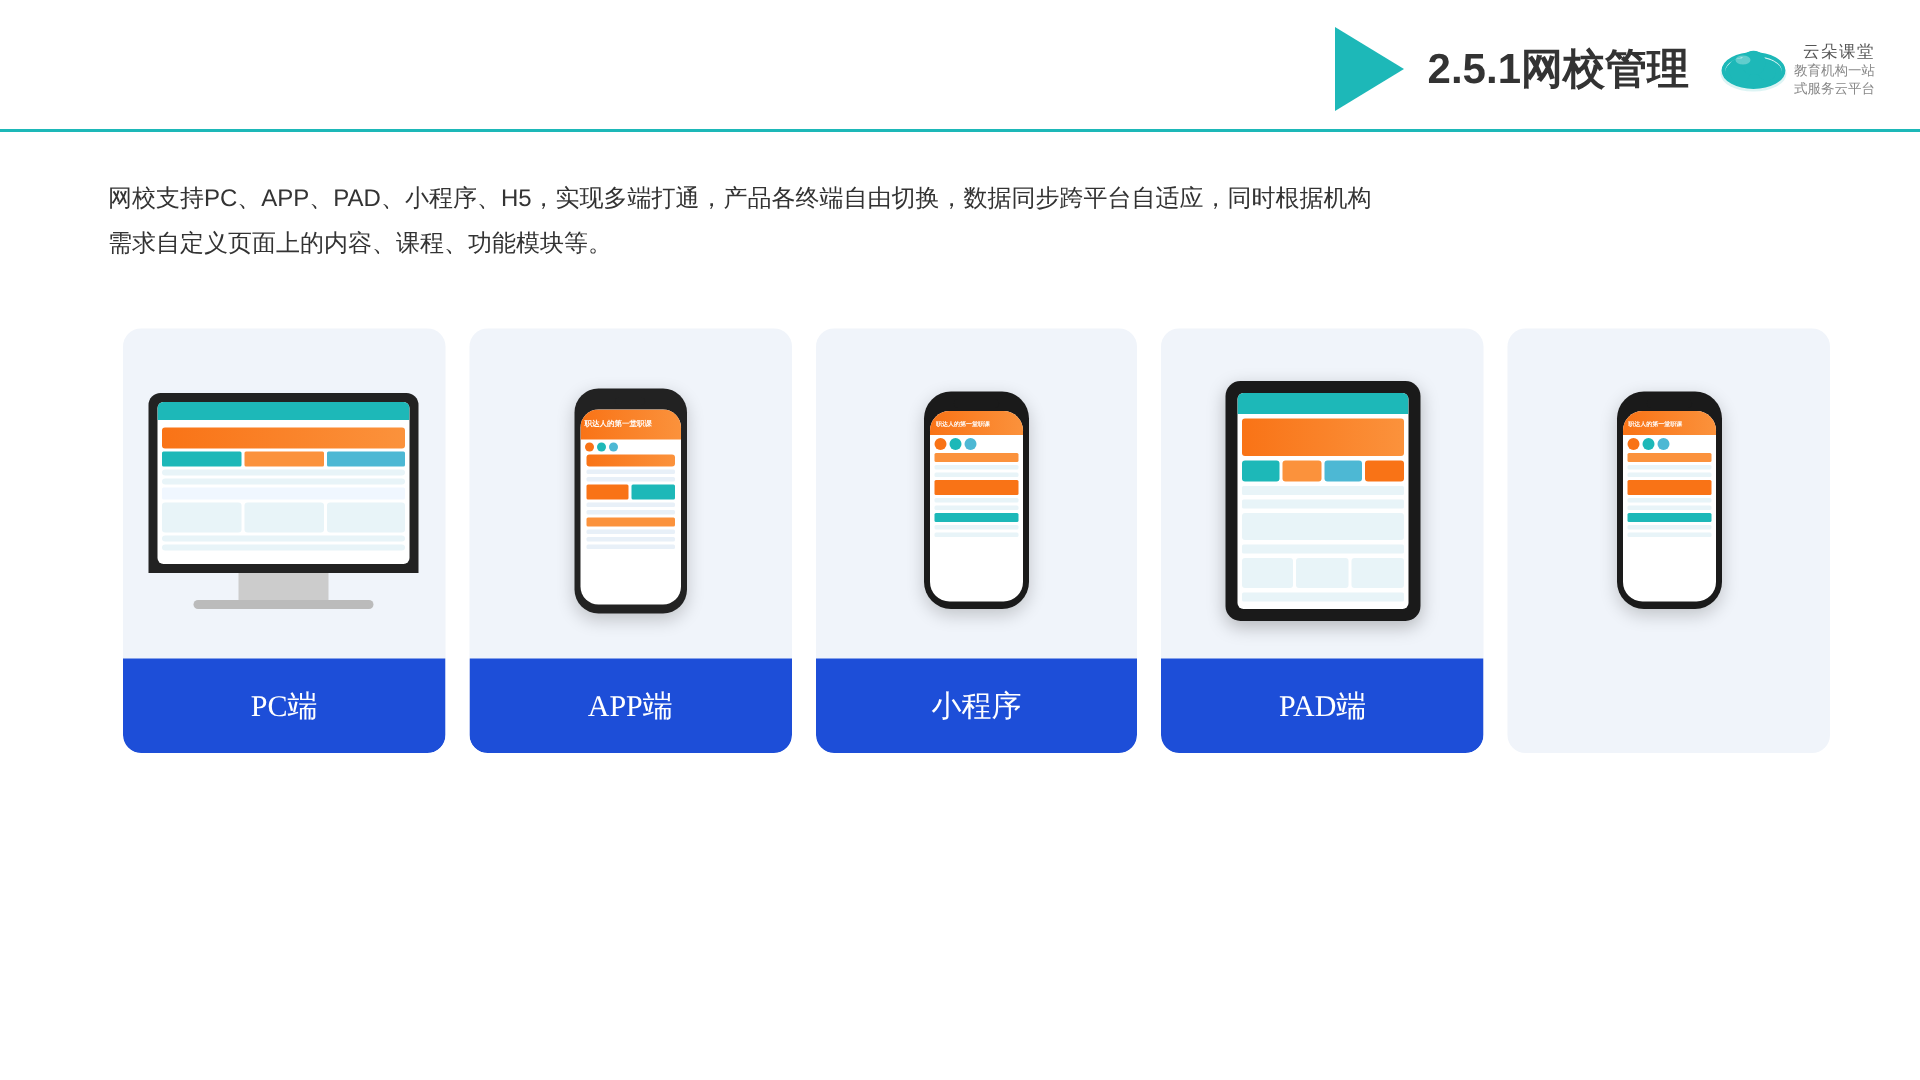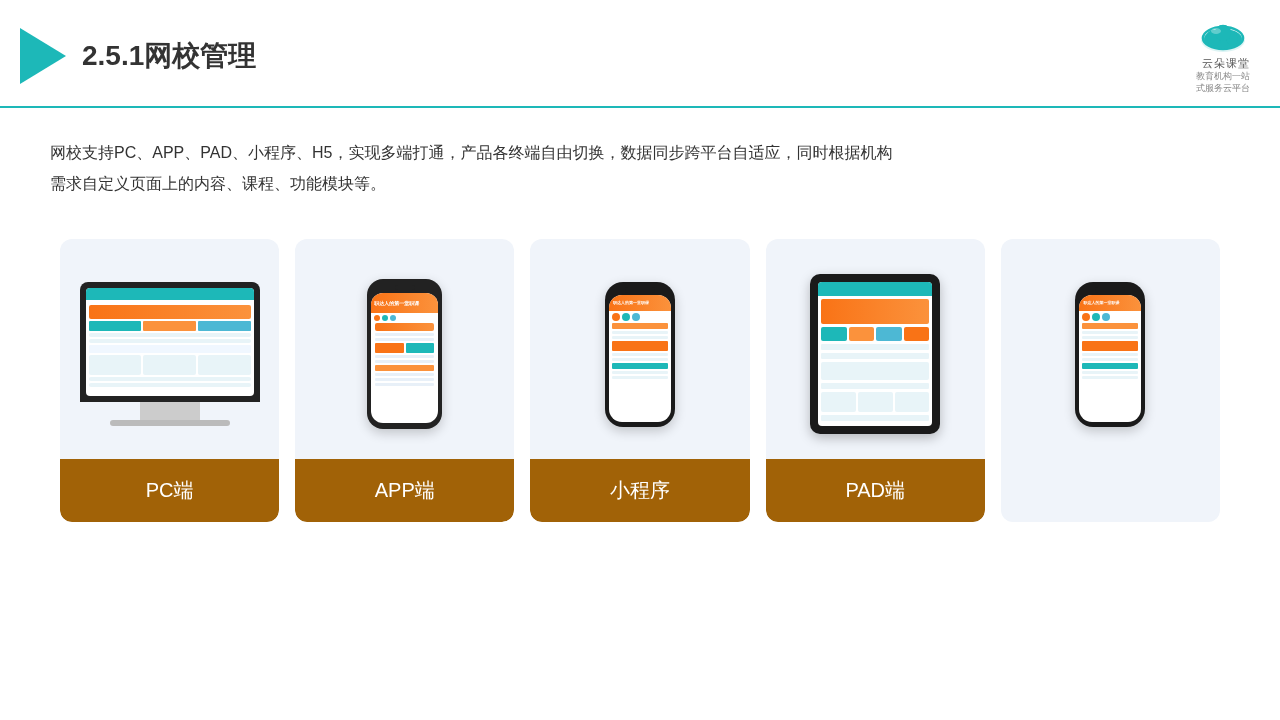--- a/index.html
+++ b/index.html
@@ -9,23 +9,24 @@
       background: #ffffff;
       font-family: 'Microsoft YaHei', 'PingFang SC', sans-serif;
       overflow: hidden;
       position: relative;
     }
 
     
     .header {
       display: flex;
       align-items: center;
-      justify-content: space-between;
+      justify-content: flex-end;
       padding: 18px 30px 12px 20px;
       border-bottom: 2px solid #1db8b8;
+      gap: 16px;
     }
     .header-left {
       display: flex;
       align-items: center;
       gap: 16px;
     }
     .logo-triangle {
       width: 0;
       height: 0;
       border-top: 28px solid transparent;
@@ -37,38 +38,38 @@
       font-weight: 600;
       color: #333;
     }
     .header-right {
       display: flex;
       align-items: center;
       gap: 8px;
     }
     .brand-logo {
       display: flex;
-      flex-direction: column;
+      flex-direction: row;
       align-items: center;
     }
     .brand-name {
       font-size: 11px;
       color: #555;
       letter-spacing: 1px;
     }
     .brand-tagline {
       font-size: 9px;
       color: #888;
       text-align: right;
       line-height: 1.3;
     }
 
     
     .content {
-      padding: 30px 50px 20px 50px;
+      padding: 30px 50px 20px 72px;
     }
     .description {
       font-size: 16px;
       color: #333;
       line-height: 1.9;
       margin-bottom: 40px;
     }
 
     
     .cards-container {
@@ -89,27 +90,28 @@
     .device-preview {
       width: 100%;
       height: 220px;
       display: flex;
       align-items: center;
       justify-content: center;
       padding: 20px 15px 10px;
     }
     .device-label {
       width: 100%;
-      background: #a16207;
+      background: #1d4ed8;
       color: white;
       text-align: center;
       font-size: 20px;
       font-weight: 500;
       padding: 18px 0;
       border-radius: 0 0 12px 12px;
+      font-family: Liberation Serif, serif;
     }
 
     
     .pc-monitor {
       position: relative;
       width: 180px;
     }
     .pc-screen-outer {
       background: #222;
       border-radius: 8px 8px 0 0;

